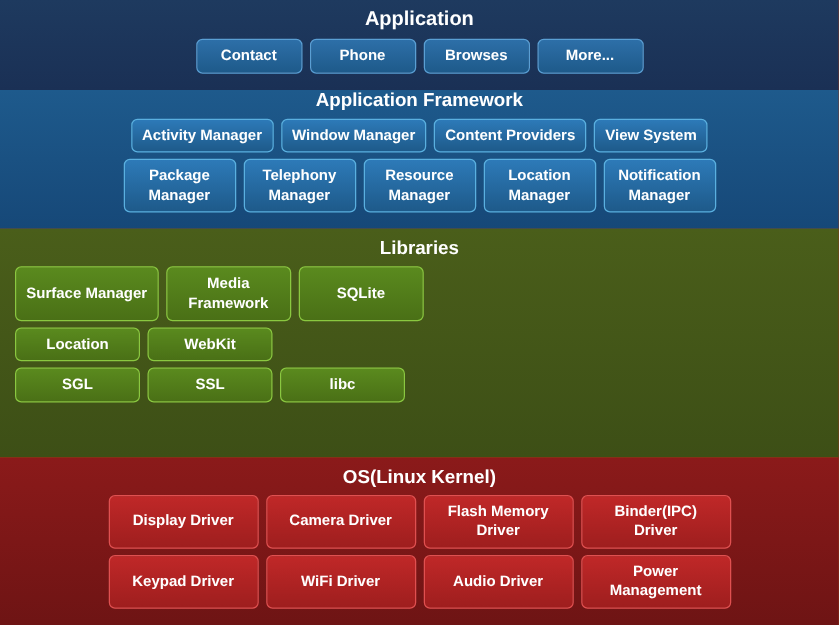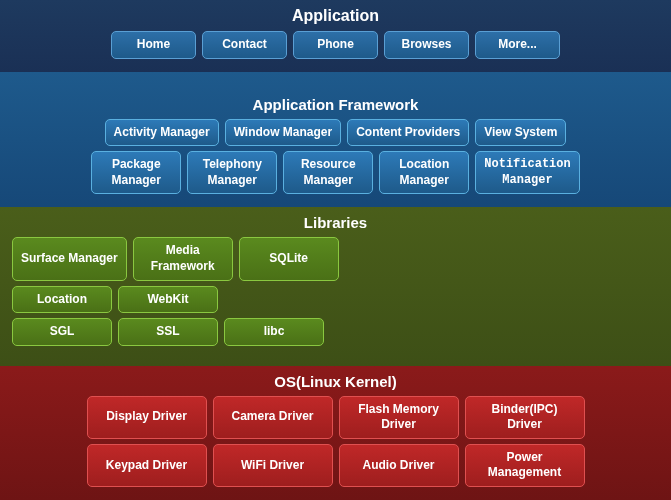--- a/index.html
+++ b/index.html
@@ -69,21 +69,21 @@
       background: linear-gradient(to bottom, #2d6fa8, #1e5a8a);
       color: white;
       border: 1px solid #5a9fd4;
       min-width: 85px;
       padding: 5px 12px;
     }
 
     
     .section-framework {
       background: linear-gradient(to bottom, #1e5a8c, #164878);
-      padding: 24px 12px 8px;
+      padding: 0 12px 8px;
     }
 
     .section-framework .btn {
       background: linear-gradient(to bottom, #2d7ab8, #1e5a8a);
       color: white;
       border: 1px solid #5ab0e0;
       min-width: 90px;
       padding: 5px 8px;
     }
 
@@ -179,21 +179,20 @@
 
   </style>
 </head>
 <body>
 
 <div class="main-container">
 
   <div class="section section-application">
     <div class="section-title">Application</div>
     <div class="btn-row">
-      <button class="btn">Home</button>
       <button class="btn">Contact</button>
       <button class="btn">Phone</button>
       <button class="btn">Browses</button>
       <button class="btn">More...</button>
     </div>
   </div>
 
   <div class="section section-framework">
     <div class="section-title">Application Framework</div>
     <div class="btn-row">
@@ -204,21 +203,21 @@
     </div>
     <div class="btn-row">
       <button class="btn" style="white-space:pre-line;">Package
 Manager</button>
       <button class="btn" style="white-space:pre-line;">Telephony
 Manager</button>
       <button class="btn" style="white-space:pre-line;">Resource
 Manager</button>
       <button class="btn" style="white-space:pre-line;">Location
 Manager</button>
-      <button class="btn" style="white-space:pre-line;font-family:Liberation Mono, monospace;">Notification
+      <button class="btn" style="white-space:pre-line;">Notification
 Manager</button>
     </div>
   </div>
 
   <div class="section-libraries-runtime">
     <div class="libraries-left">
       <div class="section-title">Libraries</div>
       <div class="libs-btn-row">
         <button class="btn" style="white-space:pre-line;">Surface Manager</button>
         <button class="btn" style="white-space:pre-line;">Media

